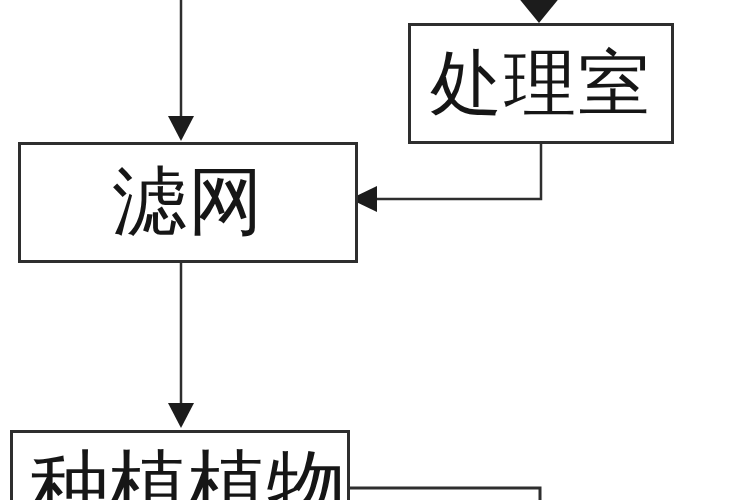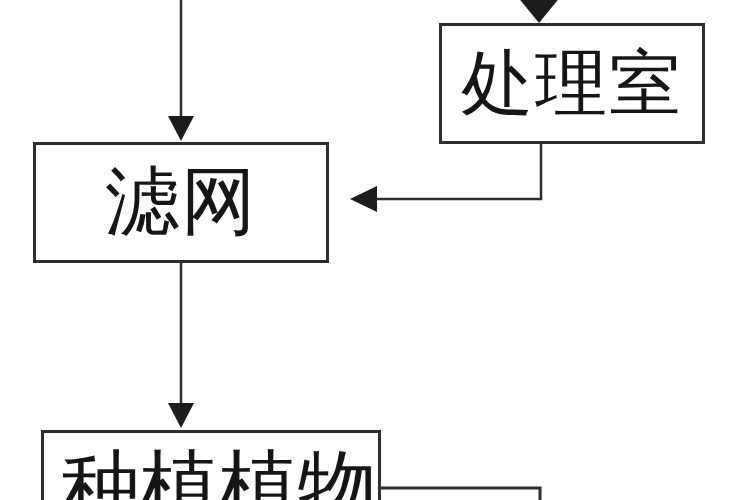--- a/index.html
+++ b/index.html
@@ -25,34 +25,33 @@
   .node {
     position: absolute;
     box-sizing: border-box;
     border: 3px solid #2e2e2e;
     background: #ffffff;
     color: #161616;
     display: flex;
     align-items: center;
     justify-content: center;
     white-space: nowrap;
-    margin-left: 31px;
   }
   .node-treatment {
     left: 408px;
     top: 23px;
     width: 266px;
     height: 121px;
     font-size: 72px;
     letter-spacing: 2px;
   }
   .node-filter {
-    left: 2px;
+    left: 18px;
     top: 142px;
-    width: 296px;
+    width: 340px;
     height: 121px;
     font-size: 75px;
     letter-spacing: 1px;
   }
   .node-plants {
     left: 10px;
     top: 430px;
     width: 340px;
     height: 110px; 
     border-bottom: none;

